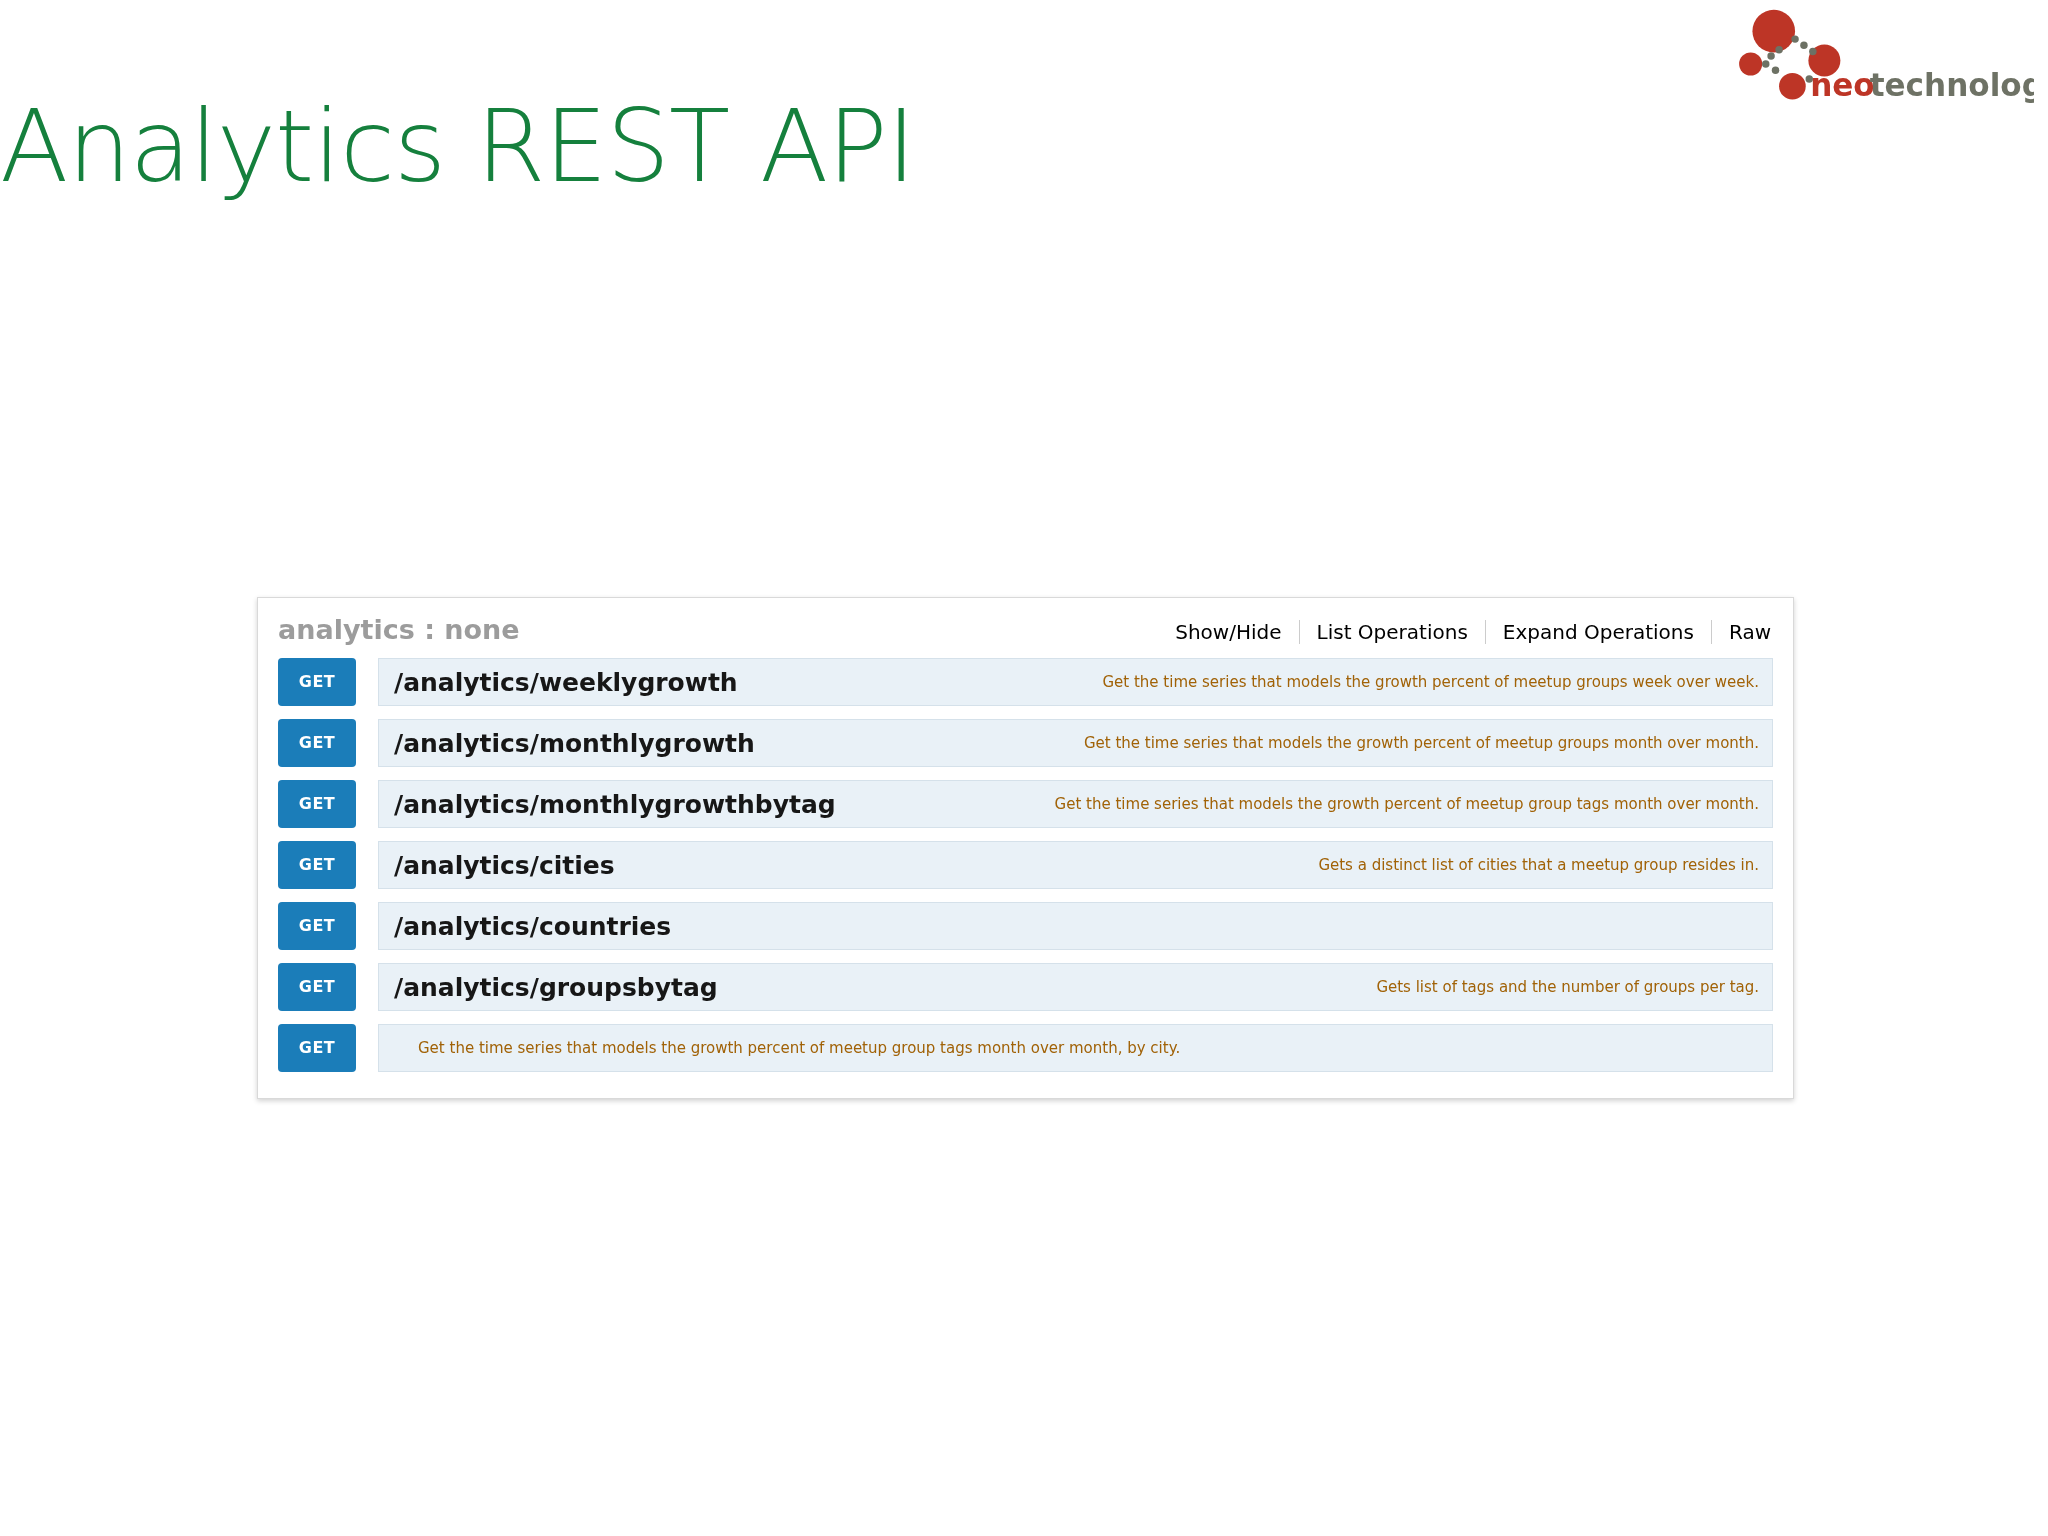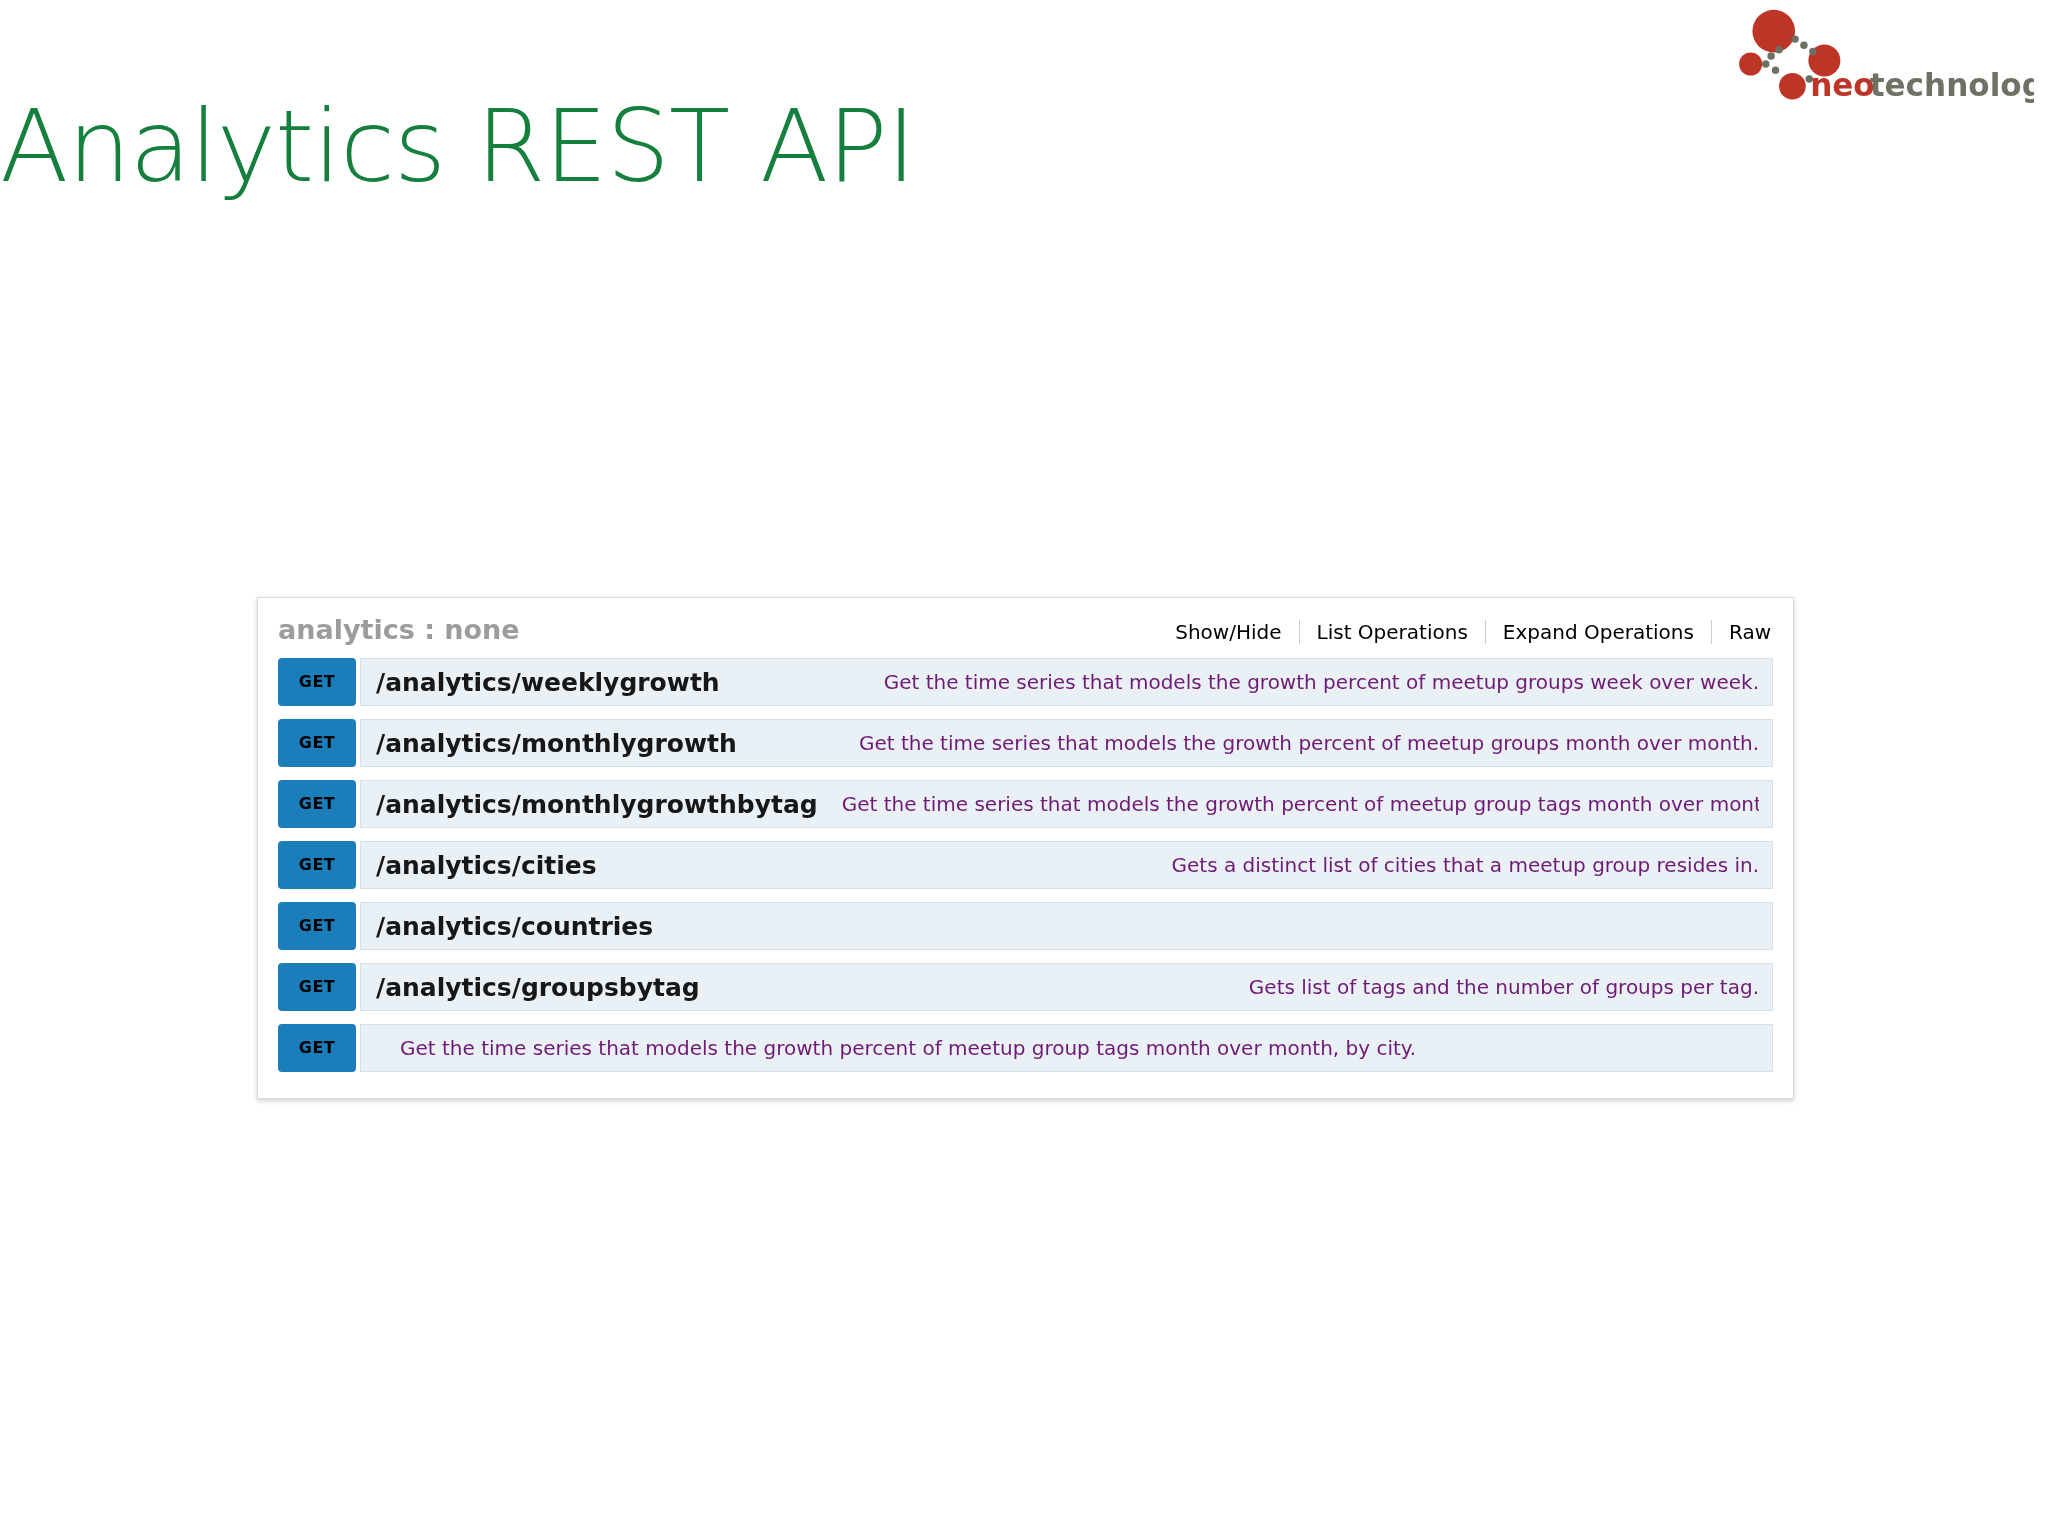--- a/index.html
+++ b/index.html
@@ -79,30 +79,30 @@
     display: flex;
     align-items: stretch;
     height: 48px;
     margin-bottom: 13px;
   }
   .operation-row:last-child { margin-bottom: 0; }
 
   .method-button {
     flex: 0 0 78px;
     background: #1b7db9;
-    color: #000000;
+    color: #ffffff;
     border: none;
     border-radius: 4px;
     font-family: "DejaVu Sans", "Liberation Sans", sans-serif;
     font-size: 16px;
     font-weight: bold;
     letter-spacing: 0.5px;
     text-align: center;
     line-height: 48px;
-    margin-right: 4px;
+    margin-right: 22px;
     cursor: pointer;
   }
 
   .operation-body {
     flex: 1 1 auto;
     background: #e9f1f7;
     border: 1px solid #d5e1ea;
     display: flex;
     align-items: center;
     justify-content: space-between;
@@ -113,22 +113,22 @@
   .operation-path {
     font-size: 25px;
     font-weight: 700;
     color: #171717;
     text-decoration: none;
     white-space: nowrap;
     cursor: pointer;
   }
 
   .operation-description {
-    font-size: 20px;
-    color: #701a75;
+    font-size: 15px;
+    color: #a16207;
     text-align: right;
     white-space: nowrap;
     overflow: hidden;
     margin-left: 24px;
   }
 </style>
 </head>
 <body>
 
 <div class="logo">

